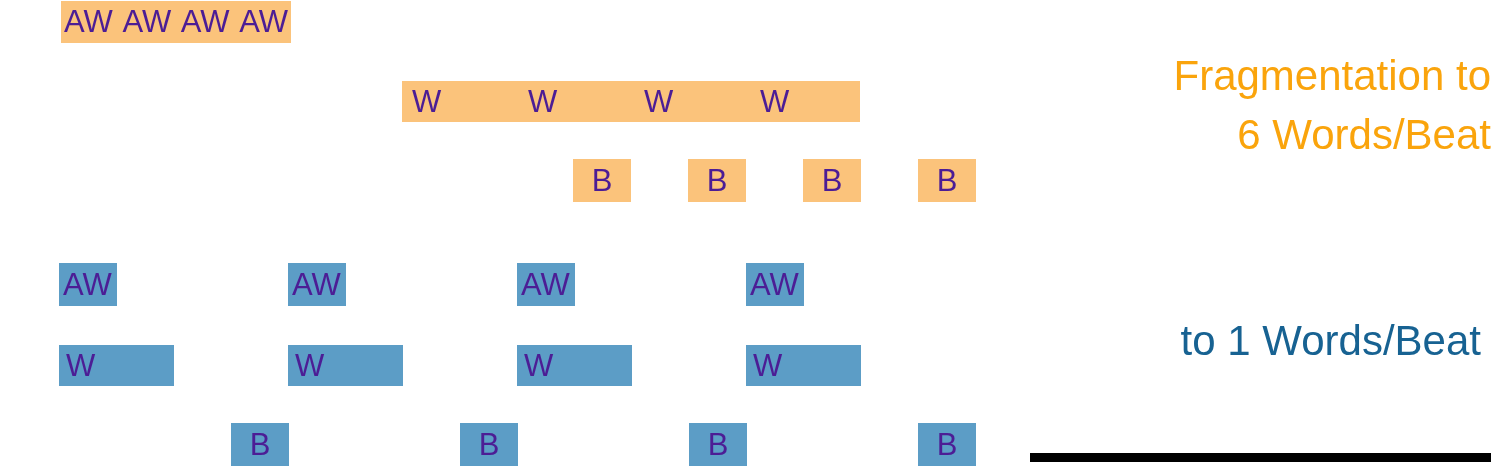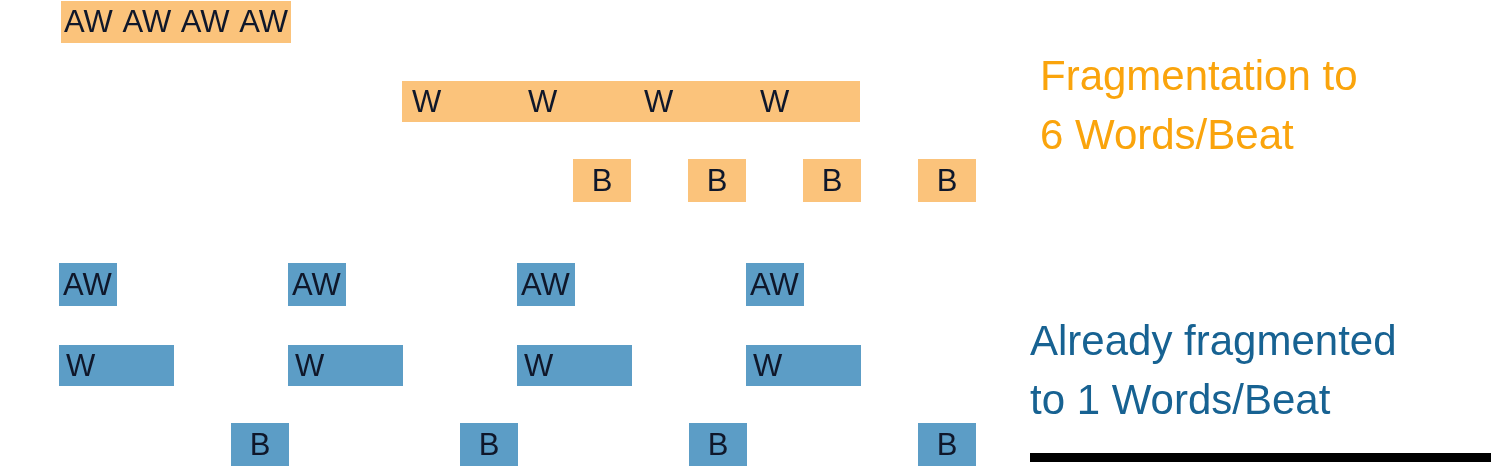--- a/index.html
+++ b/index.html
@@ -8,21 +8,21 @@
     width: 1491px;
     height: 471px;
     background: #ffffff;
     font-family: "Liberation Sans", sans-serif;
     overflow: hidden;
   }
   .blk, .bar {
     position: absolute;
     display: flex;
     align-items: center;
-    color: #0f172a;
+    color: #4c1d95;
     font-size: 31px;
     box-sizing: border-box;
     white-space: nowrap;
   }
   .orange { background: var(--orange-fill, #FBC37B); }
   .blue   { background: var(--blue-fill,   #5C9DC6); }
 
   
   .awbar {
     left: 61px; top: 1px; width: 230px; height: 42px;
@@ -31,21 +31,21 @@
   .wbar { left: 402px; top: 81px; width: 458px; height: 41px; }
   .wbar .wlab { position: absolute; top: 50%; transform: translateY(-50%); }
 
   .blk { width: 58px; height: 43px; justify-content: center; }
   .blk.left-text { justify-content: flex-start; padding-left: 4px; }
 
   .wsmall { width: 115px; height: 41px; padding-left: 7px; }
 
   .caption {
     position: absolute;
-    text-align: left;
+    text-align: right;
     font-size: 42px;
     line-height: 59px;
     font-weight: 400;
     white-space: nowrap;
   }
   .cap-orange { left: 1040px; top: 46px;  width: 451px; color: var(--orange-text, #FAA40C); }
   .cap-blue   { left: 1030px; top: 311px; width: 451px; color: var(--blue-text,   #176292); }
 
   .cropped-bar {
     position: absolute;
@@ -125,19 +125,18 @@
     <span>B</span>
   </div>
   <div class="blk blue" style="left:689px; top:423px">
     <span>B</span>
   </div>
   <div class="blk blue" style="left:918px; top:423px">
     <span>B</span>
   </div>
 
   <div class="caption cap-blue">
-    <div>Already fragmented</div>
     <div>to 1 Words/Beat</div>
   </div>
 
   <div class="cropped-bar"></div>
 
 </div>
 
 </body></html>

